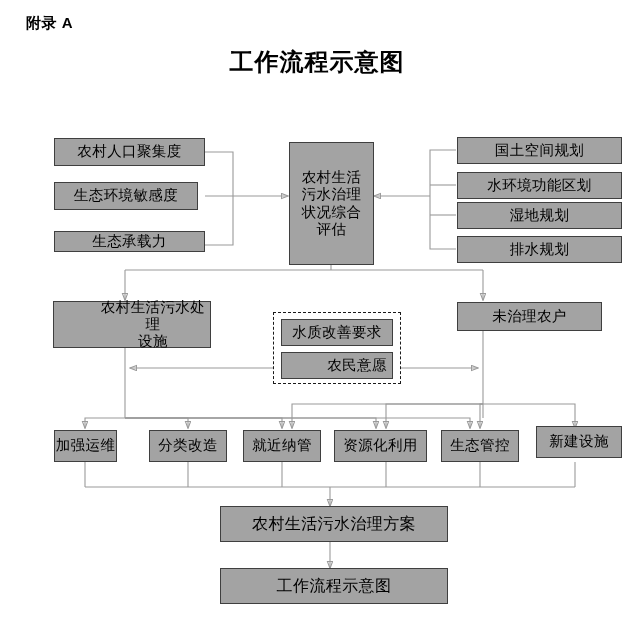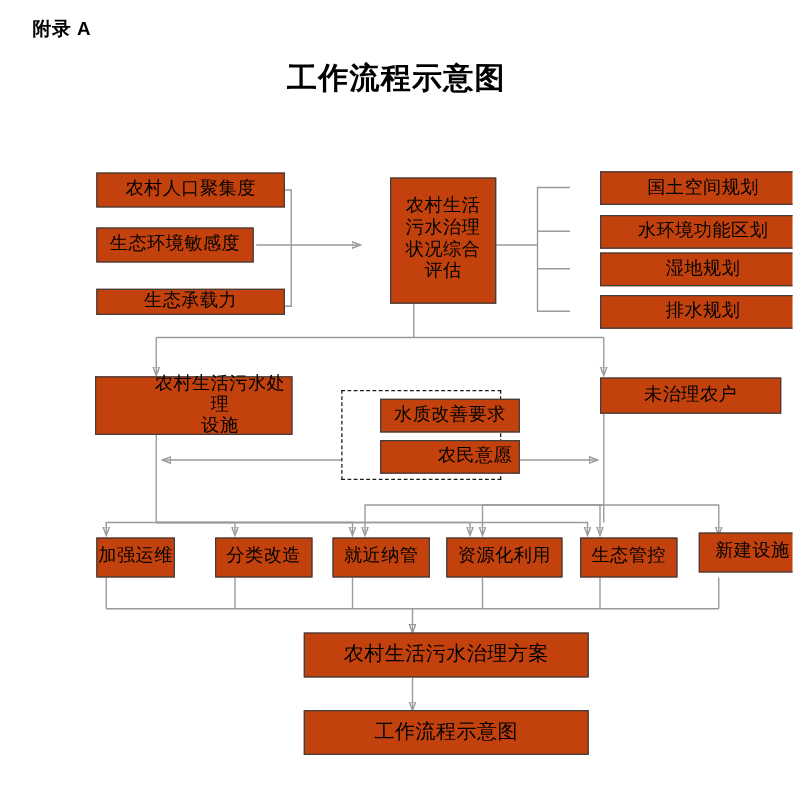--- a/index.html
+++ b/index.html
@@ -23,30 +23,29 @@
     position:absolute;left:0;top:46px;width:634px;
     text-align:center;
     font-size:24px;font-weight:bold;
     letter-spacing:1px;
     white-space:nowrap;
   }
 
   .node{
     position:absolute;
     box-sizing:border-box;
-    background:#c2410c;
+    background:#a3a3a3;
     border:1.4px solid #3f3f3f;
     display:flex;align-items:center;justify-content:center;
     text-align:center;
     font-size:14.5px;
     line-height:1.18;
     letter-spacing:.4px;
     white-space:pre-line;
     z-index:3;
-    margin-left:23px;
   }
 
   .dashgroup{
     position:absolute;
     box-sizing:border-box;
     border:1.6px dashed #1a1a1a;
     background:#ffffff;
     z-index:2;
   }
 
@@ -109,28 +108,28 @@
     <path d="M575,462 V487"></path>
     <path d="M85,487 H575"></path>
     <path d="M330,487 V506" marker-end="url(#ah)"></path>
 
     <path d="M330,542 V568" marker-end="url(#ah)"></path>
   </svg>
 
   <div class="node" style="left:54px;top:138px;width:151px;height:28px;">
     <span>农村人口聚集度</span>
   </div>
-  <div class="node" style="left:54px;top:182px;width:126px;height:28px;">
+  <div class="node" style="left:54px;top:182px;width:144px;height:28px;">
     <span>生态环境敏感度</span>
   </div>
   <div class="node" style="left:54px;top:231px;width:151px;height:21px;">
     <span>生态承载力</span>
   </div>
 
-  <div class="node" style="left:289px;top:142px;width:85px;height:101px;font-family:Liberation Mono, monospace;">
+  <div class="node" style="left:289px;top:142px;width:85px;height:123px;">
     <span>农村生活
 污水治理
 状况综合
 评估</span>
   </div>
 
   <div class="node" style="left:457px;top:137px;width:165px;height:27px;">
     <span>国土空间规划</span>
   </div>
   <div class="node" style="left:457px;top:172px;width:165px;height:27px;">

